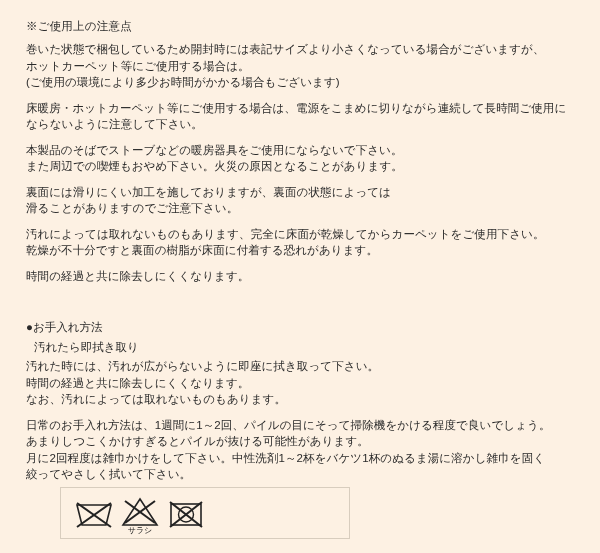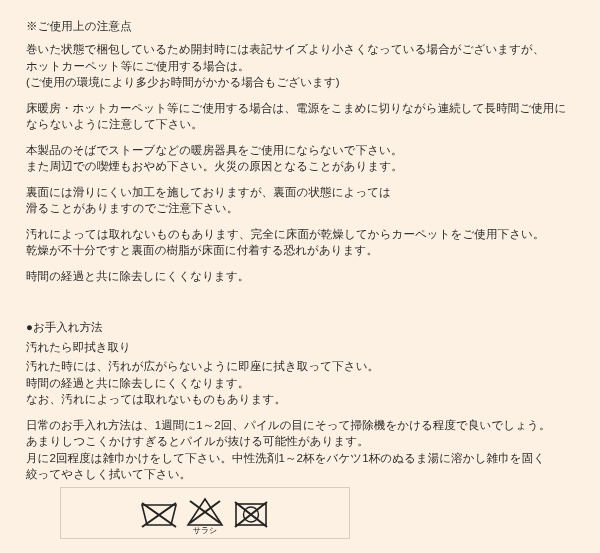--- a/index.html
+++ b/index.html
@@ -39,31 +39,31 @@
     height: 16px;
   }
   .care-head {
     font-size: 11.5px;
     line-height: 17px;
     margin: 10px 0 3px 0;
   }
   .care-sub {
     font-size: 11.5px;
     line-height: 17px;
-    margin: 0 0 2px 0;
+    margin: 0 0 2px 8px;
   }
   .icons-row {
     position: absolute;
     left: 60px;
     bottom: 14px;
     width: 290px;
     height: 52px;
     display: flex;
     align-items: center;
-    justify-content: center;
+    justify-content: flex-start;
     border: 1px solid #d8cdbe;
     background: #fdf1e3;
     padding: 0 10px;
     box-sizing: border-box;
   }
   .icon-box {
     width: 46px;
     height: 42px;
     position: relative;
   }

